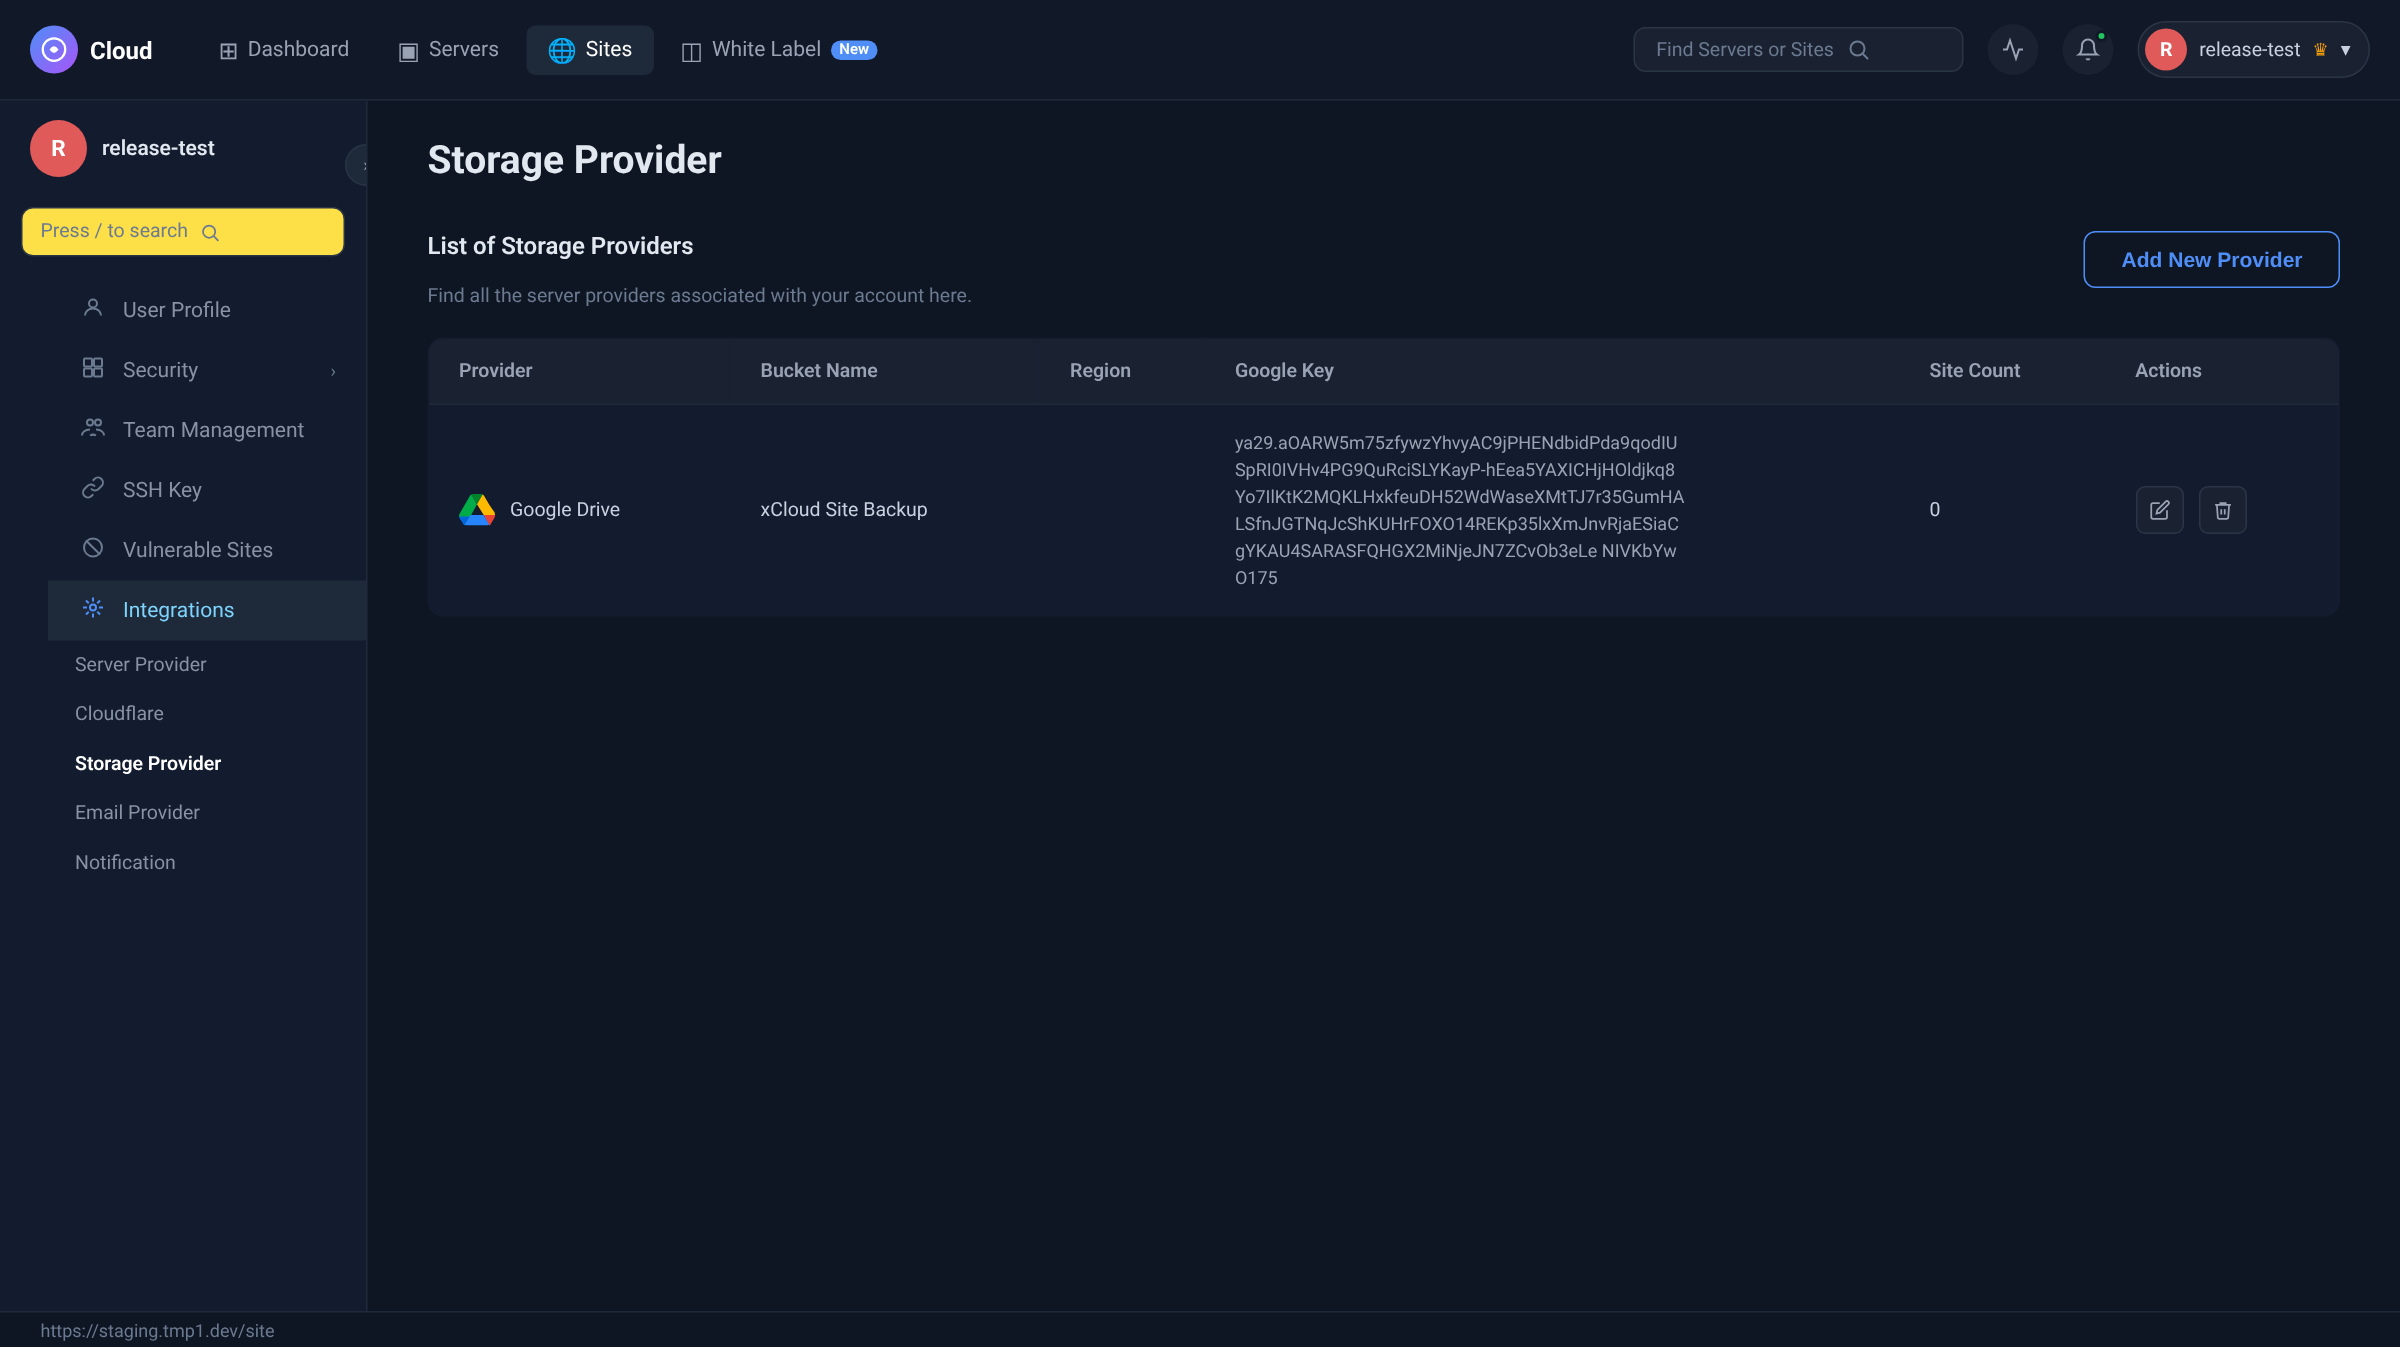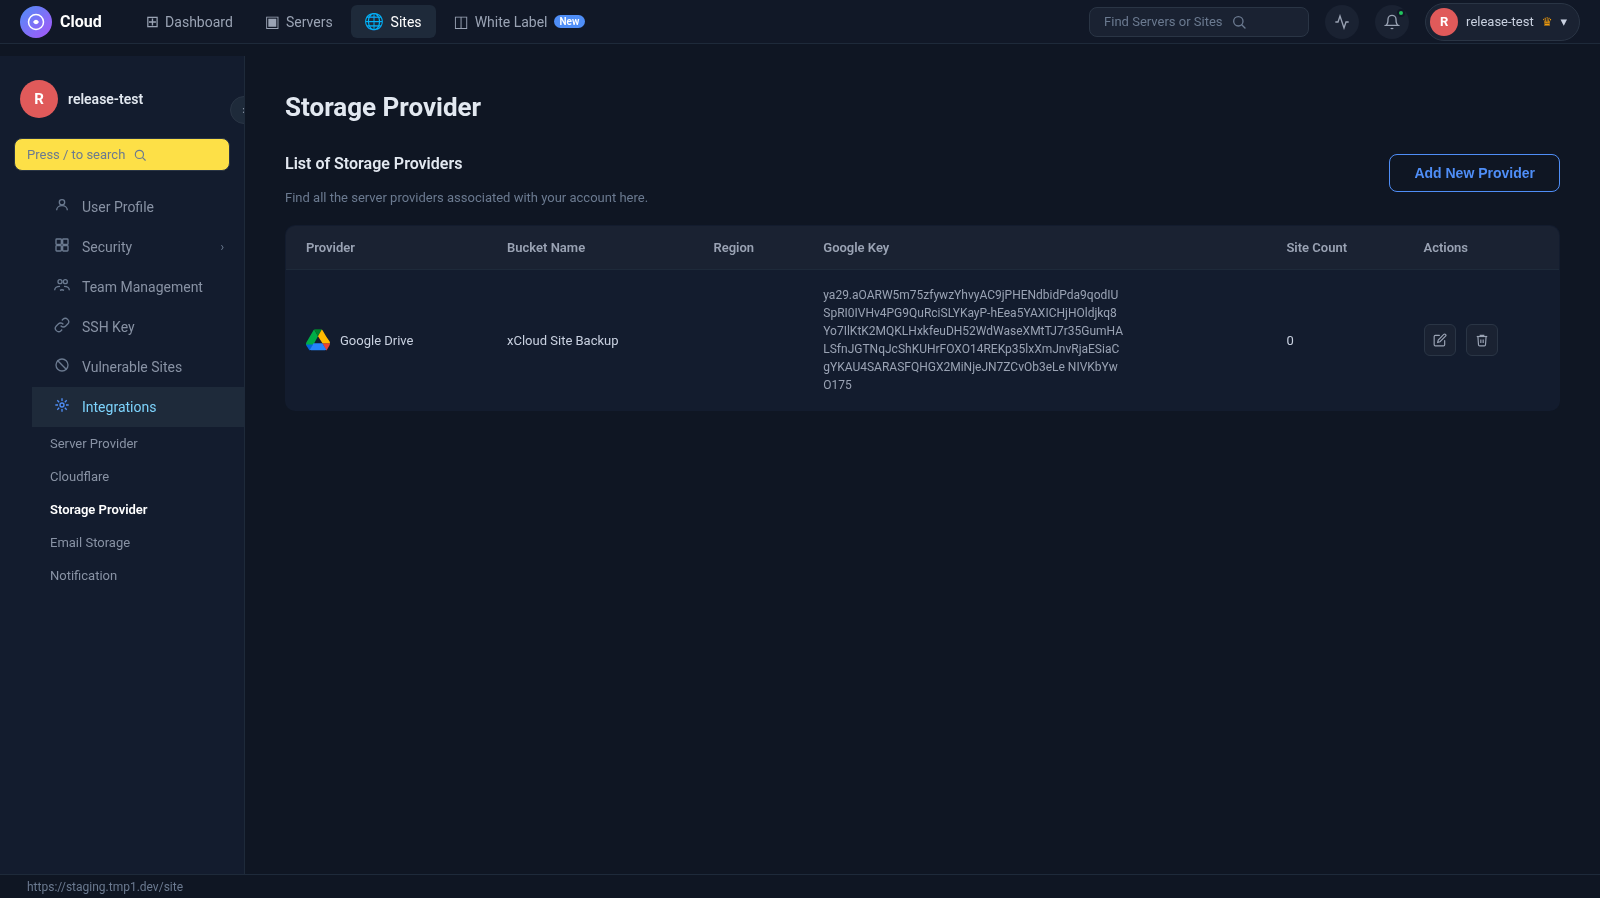--- a/index.html
+++ b/index.html
@@ -11,21 +11,21 @@
       height: 898px;
       overflow: hidden;
       font-size: 14px;
     }
 
     
     .topnav {
       display: flex;
       align-items: center;
       background: #111827;
-      height: 44px;
+      height: 67px;
       padding: 0 20px;
       border-bottom: 1px solid #1e2a3a;
       position: fixed;
       top: 0; left: 0; right: 0;
       z-index: 100;
     }
     .logo {
       display: flex;
       align-items: center;
       gap: 8px;
@@ -509,21 +509,21 @@
             <path d="M12 2v4M12 18v4M4.93 4.93l2.83 2.83M16.24 16.24l2.83 2.83M2 12h4M18 12h4M4.93 19.07l2.83-2.83M16.24 7.76l2.83-2.83" stroke="#4f8ef7" stroke-width="2"></path>
           </svg>
         </span>
         <span>Integrations</span>
       </div>
 
       <div class="sidebar-sub">
         <div class="sidebar-sub-item">Server Provider</div>
         <div class="sidebar-sub-item">Cloudflare</div>
         <div class="sidebar-sub-item active">Storage Provider</div>
-        <div class="sidebar-sub-item">Email Storage</div>
+        <div class="sidebar-sub-item">Email Provider</div>
         <div class="sidebar-sub-item">Notification</div>
       </div>
     </nav>
   </aside>
 
   <main class="main">
     <h1 class="page-title">Storage Provider</h1>
 
     <div class="provider-header">
       <div class="provider-header-left">

